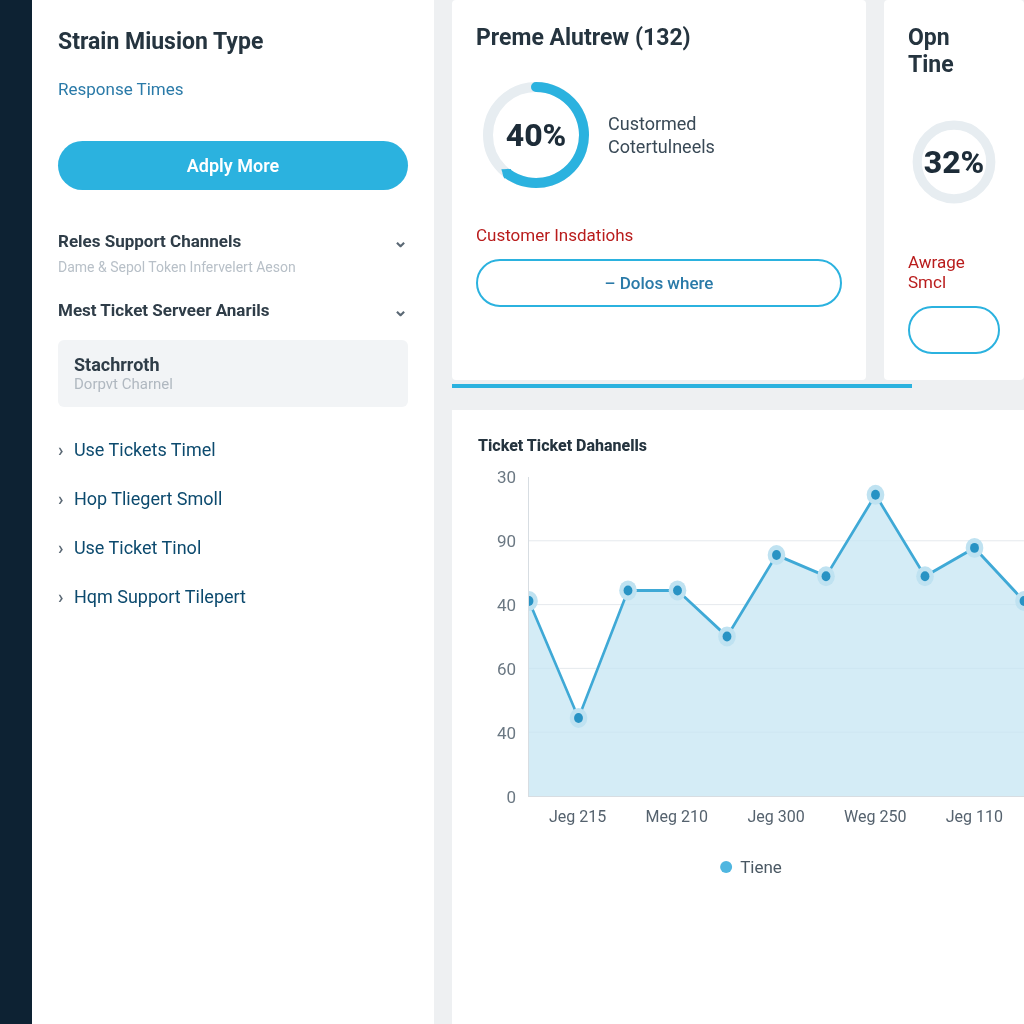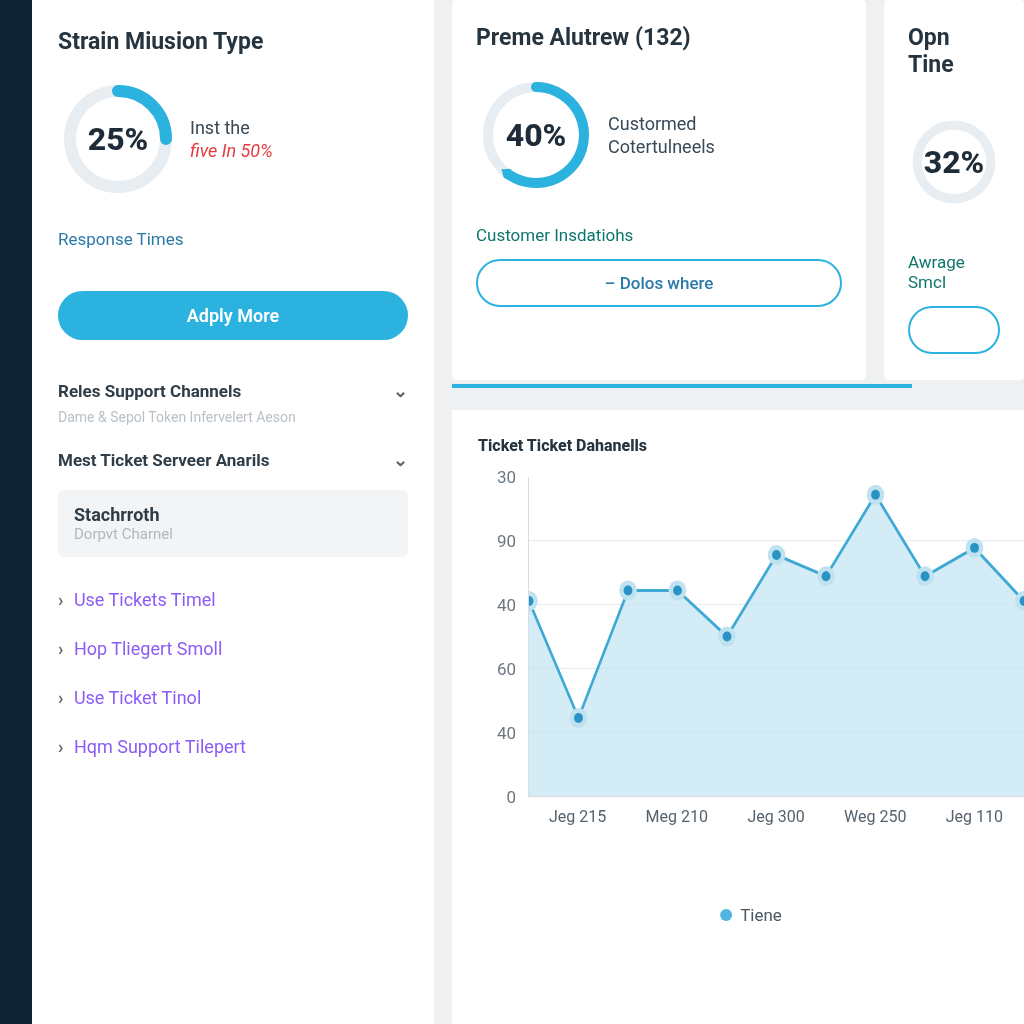--- a/index.html
+++ b/index.html
@@ -18,21 +18,21 @@
   .gauge { width: 120px; height: 120px; position: relative; }
   .gauge svg { width: 100%; height: 100%; }
   .gauge-pct {
     position: absolute; top: 50%; left: 50%; transform: translate(-50%, -50%);
     font-size: 32px; font-weight: 800; color: #1d2c38;
   }
   .gauge-label { font-size: 18px; color: #394956; line-height: 1.3; }
   .gauge-label .red { color: #e33c3c; font-style: italic; }
   
   .sub-label { font-size: 17px; color: #2a7aa8; margin-bottom: 14px; }
-  .sub-label.gray { color: #0f766e; }
+  .sub-label.gray { color: #b91c1c; }
   
   .btn-solid {
     width: 100%; padding: 14px 0; border-radius: 30px; border: none;
     background: #2bb2df; color: #fff; font-size: 18px; font-weight: 600;
     cursor: pointer; margin-bottom: 32px; margin-top: 28px;
   }
   .btn-outline {
     width: 100%; padding: 12px 0; border-radius: 30px;
     border: 2px solid #2bb2df; background: #fff; color: #2a7aa8;
     font-size: 17px; font-weight: 500; cursor: pointer;
@@ -44,70 +44,57 @@
   }
   .accordion-sub { font-size: 14px; color: #b8c0c8; margin-bottom: 16px; }
   .chev { font-size: 18px; color: #5a6874; }
   
   .sel-box {
     background: #f2f4f6; border-radius: 6px; padding: 14px 16px; margin: 12px 0 18px;
   }
   .sel-box .t1 { font-size: 18px; font-weight: 700; color: #2f3d48; }
   .sel-box .t2 { font-size: 15px; color: #b0b8c0; }
   
-  .list-item { font-size: 18px; color: #8b5cf6; padding: 14px 0; cursor: pointer; }
+  .list-item { font-size: 18px; color: #0c4a6e; padding: 14px 0; cursor: pointer; }
   .list-item::before { content: "› "; color: #5a6874; font-weight: 600; margin-right: 6px; }
   
   .right-col { flex: 1; padding: 0 0 0 18px; display: flex; flex-direction: column; }
   .cards-row { display: flex; gap: 18px; margin-bottom: 4px; }
   .metric-card {
     background: #fff; border-radius: 4px; padding: 24px 24px 26px; flex: 1;
     min-width: 0;
   }
   .metric-card.cut { flex: 0 0 140px; overflow: hidden; }
   .tab-underline { height: 4px; background: #2bb2df; width: 460px; margin-bottom: 22px; }
   
   .chart-section { background: #fff; padding: 26px 0 0 26px; flex: 1; }
   .chart-title { font-size: 16px; font-weight: 800; color: #25343f; margin-bottom: 22px; }
   .chart-wrap { position: relative; height: 380px; }
   .y-labels { position: absolute; left: 0; top: 0; height: 320px; width: 44px; }
   .y-labels div { position: absolute; font-size: 17px; color: #6b7883; right: 6px; transform: translateY(-50%); }
   .plot { position: absolute; left: 50px; top: 0; right: 0; height: 320px; border-left: 1px solid #d7dde2; border-bottom: 1px solid #d7dde2; }
   .plot svg { width: 100%; height: 100%; }
   .x-labels { position: absolute; left: 50px; top: 330px; right: 0; display: flex; }
   .x-labels div { flex: 1; font-size: 16px; color: #55626e; text-align: center; }
-  .legend { position: absolute; left: 50%; top: 380px; transform: translateX(-50%); display: flex; align-items: center; gap: 8px; font-size: 17px; color: #4a5863; margin-top: 48px; }
+  .legend { position: absolute; left: 50%; top: 380px; transform: translateX(-50%); display: flex; align-items: center; gap: 8px; font-size: 17px; color: #4a5863; }
   .legend .dot { width: 12px; height: 12px; border-radius: 50%; background: #4fb6e0; }
   
   .gridline { stroke: #e3e8ec; stroke-width: 1; }
   .area { fill: #c5e6f3; opacity: 0.75; }
   .line { stroke: #3fa9d6; stroke-width: 3; fill: none; }
   .pt-outer { fill: #bfe2f1; }
   .pt-inner { fill: #2893c4; }
 </style>
 </head>
 <body>
 
 <div class="sidebar"></div>
 
 <div class="left-panel">
   <div class="card-title">Strain Miusion Type</div>
-  <div class="gauge-row">
-    <div class="gauge">
-      <svg viewBox="0 0 120 120">
-        <circle cx="60" cy="60" r="48" stroke="#e7edf1" stroke-width="12" fill="none"></circle>
-        <path id="arc1" stroke="#2bb2df" stroke-width="12" fill="none" stroke-linecap="round" d="M 60 12 A 48 48 0 0 1 108 60"></path>
-      </svg>
-      <div class="gauge-pct">25%</div>
-    </div>
-    <div class="gauge-label">
-      <span>Inst the</span><br>
-      <span class="red">five In 50%</span>
-    </div>
-  </div>
   <div class="sub-label">Response Times</div>
   <button class="btn-solid">Adply More</button>
 
   <div class="accordion-head">
     <span>Reles Support Channels</span>
     <span class="chev">⌄</span>
   </div>
   <div class="accordion-sub">Dame &amp; Sepol Token Infervelert Aeson</div>
 
   <div class="accordion-head">

